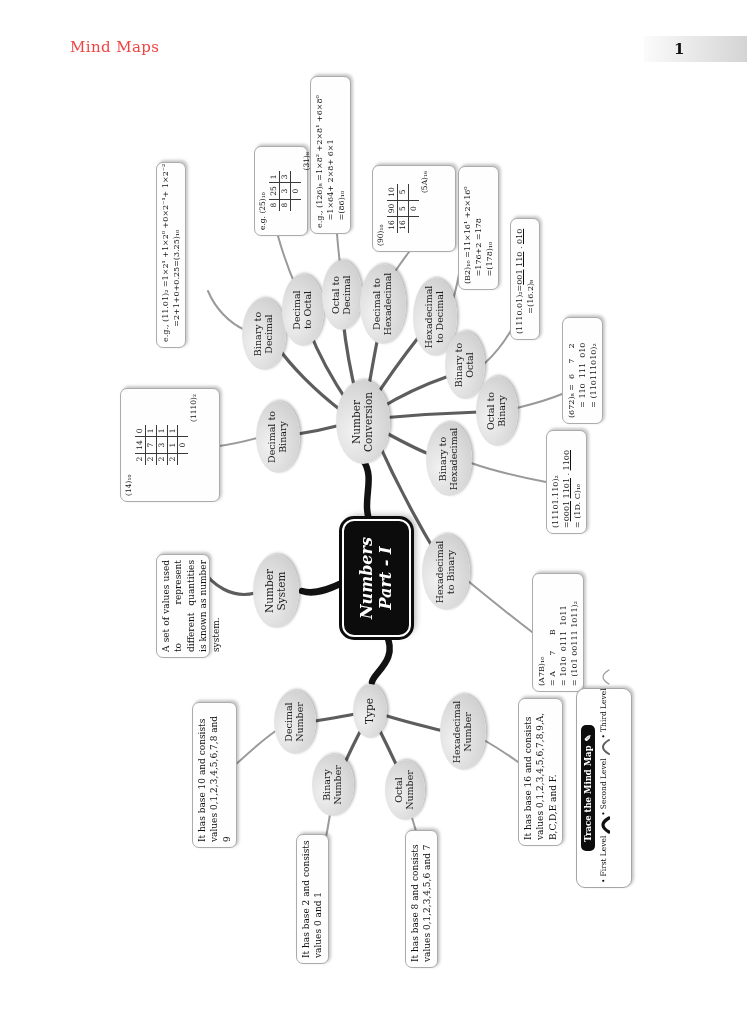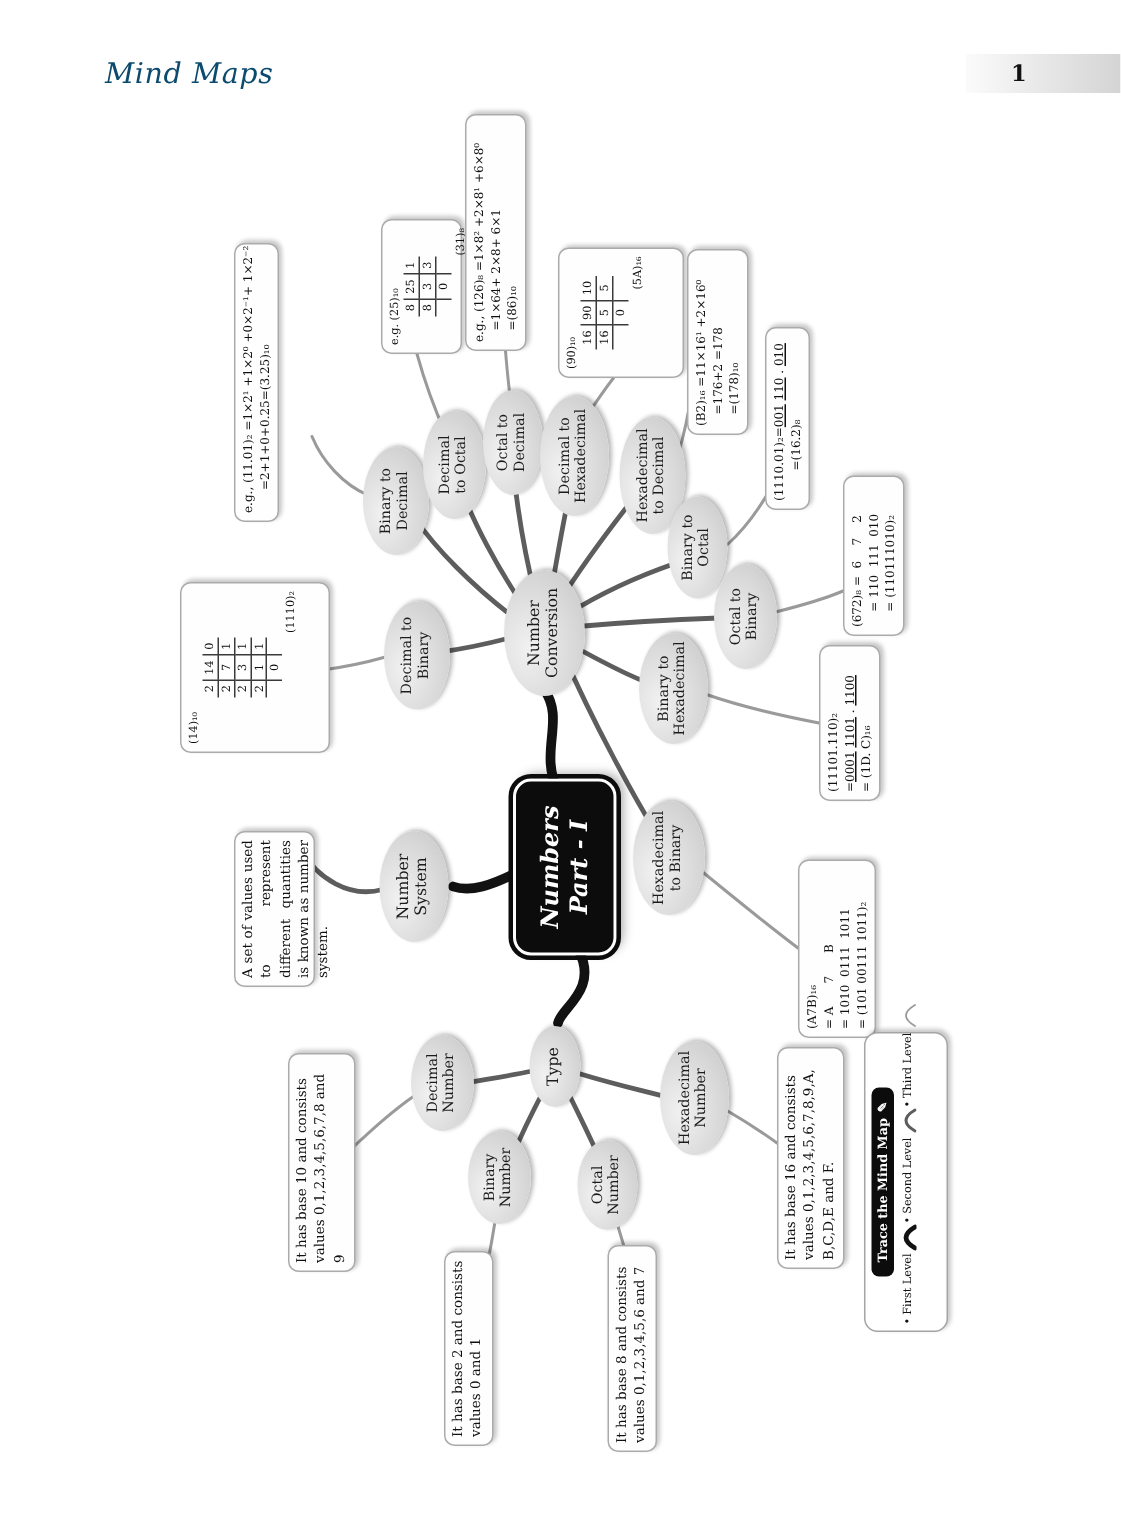--- a/index.html
+++ b/index.html
@@ -1,18 +1,18 @@
 <!DOCTYPE html>
 <html><head>
 <meta charset="utf-8">
 <style>
   html,body{margin:0;padding:0;}
   body{width:747px;height:1024px;background:#fff;position:relative;overflow:hidden;
        font-family:"DejaVu Serif",serif;-webkit-font-smoothing:antialiased;}
-  .hdr-title{position:absolute;left:70px;top:38px;font-size:19px;color:#0c4a6e;letter-spacing:.4px;font-style:italic;}
+  .hdr-title{position:absolute;left:70px;top:38px;font-size:15px;color:#ef4444;letter-spacing:.4px;}
   .pagenum{position:absolute;right:0;top:36px;width:103px;height:26px;
            background:linear-gradient(to right,#fbfbfb,#d4d4d4);
            display:flex;align-items:center;font-weight:bold;font-size:15px;color:#111;}
   .pagenum span{margin-left:30px;}
 
   
   .map{position:absolute;left:60px;top:74px;width:950px;height:610px;
        transform-origin:0 0;transform:rotate(-90deg) translateX(-950px);}
   .links{position:absolute;left:0;top:0;}
 

